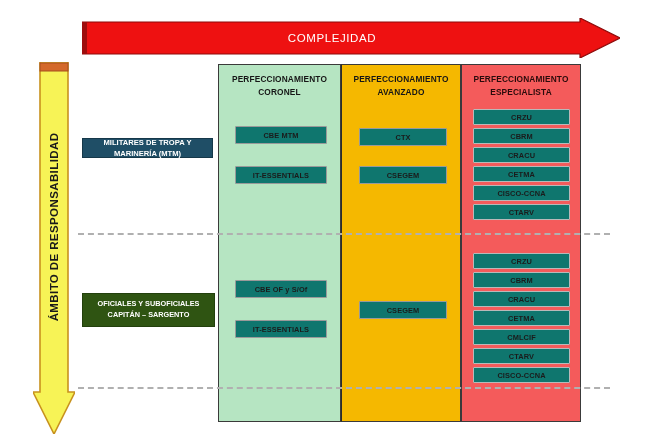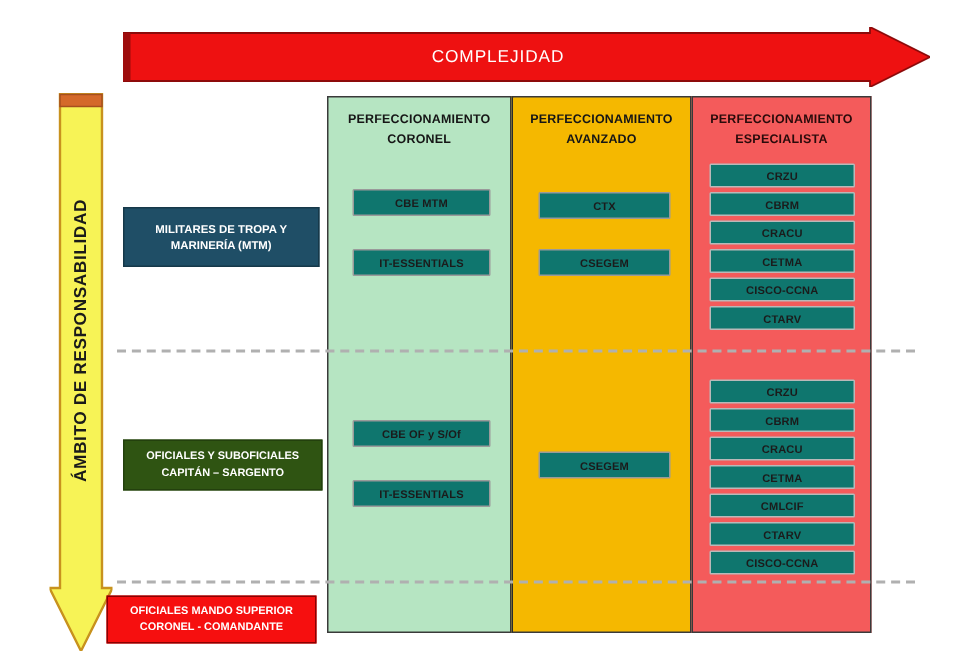--- a/index.html
+++ b/index.html
@@ -116,21 +116,21 @@
     display: flex;
     flex-direction: column;
     align-items: center;
     justify-content: center;
     text-align: center;
     line-height: 1.45;
     font-weight: 700;
     color: #ffffff;
   }
   .role-mtm {
-    left: 82px; top: 138px; width: 131px; height: 40px;
+    left: 82px; top: 138px; width: 131px; height: 20px;
     background: #1f4e66;
     border: 1px solid #163849;
     font-size: 7.6px;
   }
   .role-ofi {
     left: 82px; top: 293px; width: 133px; height: 34px;
     background: #2f5412;
     border: 1px solid #23400d;
     font-size: 7.3px;
   }
@@ -217,18 +217,14 @@
   <div class="role-box role-mtm">
     <span class="role-line">MILITARES  DE TROPA Y</span>
     <span class="role-line">MARINERÍA  (MTM)</span>
   </div>
 
   <div class="role-box role-ofi">
     <span class="role-line">OFICIALES Y SUBOFICIALES</span>
     <span class="role-line">CAPITÁN  – SARGENTO</span>
   </div>
 
-  <div class="role-box role-mando">
-    <span class="role-line">OFICIALES MANDO SUPERIOR</span>
-    <span class="role-line">CORONEL - COMANDANTE</span>
-  </div>
 
 </div>
 
 </body></html>

